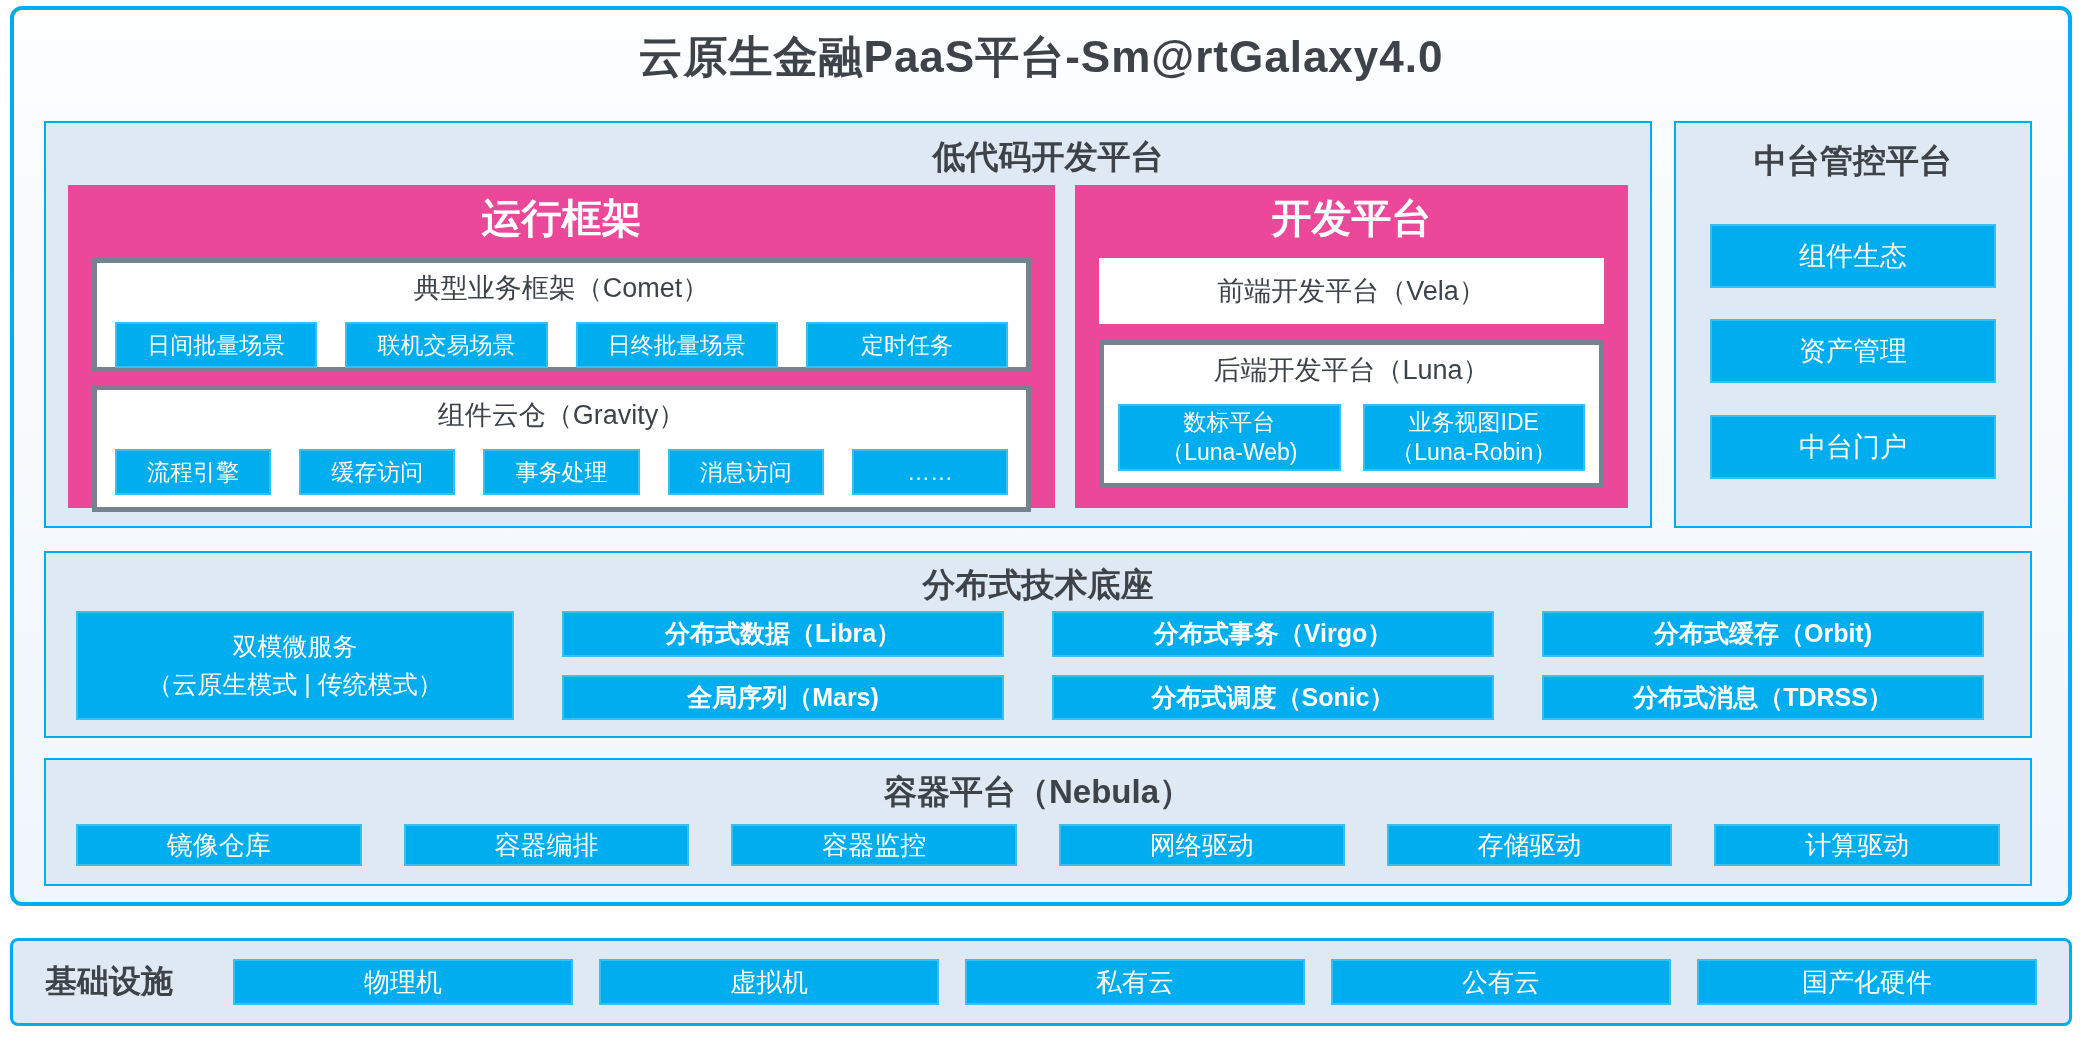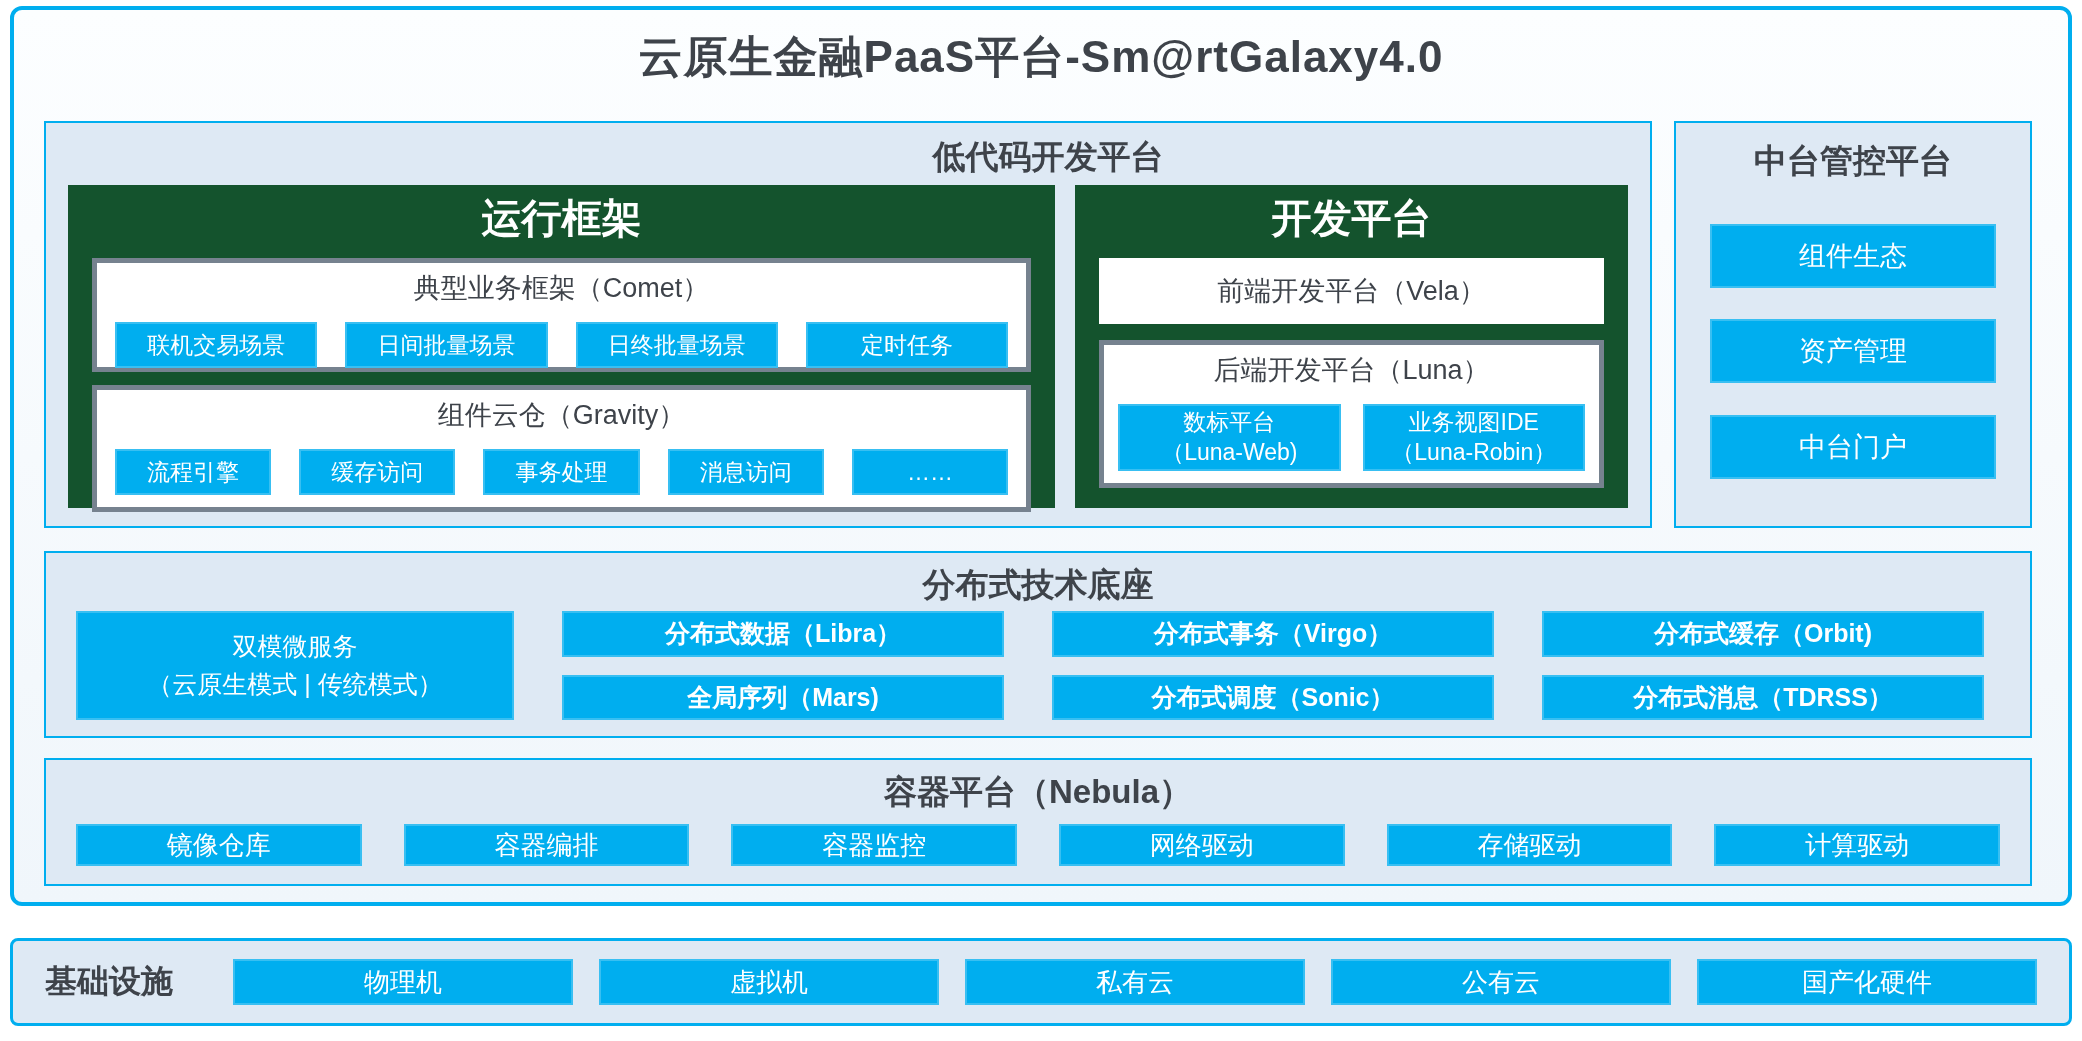--- a/index.html
+++ b/index.html
@@ -22,21 +22,21 @@
   .panel { background:#DEE9F4; border:2px solid #00AEEF; position:absolute; }
   .section-title { font-size:33px; font-weight:700; color:#3E434A; text-align:center; }
 
   
   .row1 { position:absolute; left:30px; top:111px; width:1988px; height:407px; display:flex; gap:22px; }
   .row1 .panel { position:relative; }
   .low-code { flex:1; }
   .lc-title { margin-top:12px; padding-left:400px; }
   .lc-body { position:absolute; left:22px; right:22px; top:62px; bottom:18px; display:flex; gap:20px; }
 
-  .blue-panel { background:#14532d; display:flex; flex-direction:column; padding:0 24px 20px; }
+  .blue-panel { background:#ec4899; display:flex; flex-direction:column; padding:0 24px 20px; }
   .runtime { flex:1.86; }
   .dev { flex:1; }
   .blue-title { color:#fff; font-size:40px; font-weight:700; text-align:center; margin:6px 0 12px; flex:none; }
 
   .white-box { background:#ffffff; border:5px solid #76828F; display:flex; flex-direction:column;gap:8px; }
   .wb-title { font-size:27px; color:#3E434A; text-align:center; margin:7px 0 8px; flex:none; }
   .comet { height:114px; flex:none; }
   .gravity { flex:1; margin-top:13px; }
 
   .chip {
@@ -91,22 +91,22 @@
 
     <section class="panel low-code">
       <div class="section-title lc-title">低代码开发平台</div>
       <div class="lc-body">
 
         <div class="blue-panel runtime">
           <div class="blue-title">运行框架</div>
           <div class="white-box comet">
             <div class="wb-title">典型业务框架（Comet）</div>
             <div class="chip-row">
+              <div class="chip">日间批量场景</div>
               <div class="chip">联机交易场景</div>
-              <div class="chip">日间批量场景</div>
               <div class="chip">日终批量场景</div>
               <div class="chip">定时任务</div>
             </div>
           </div>
           <div class="white-box gravity">
             <div class="wb-title">组件云仓（Gravity）</div>
             <div class="chip-row">
               <div class="chip">流程引擎</div>
               <div class="chip">缓存访问</div>
               <div class="chip">事务处理</div>

